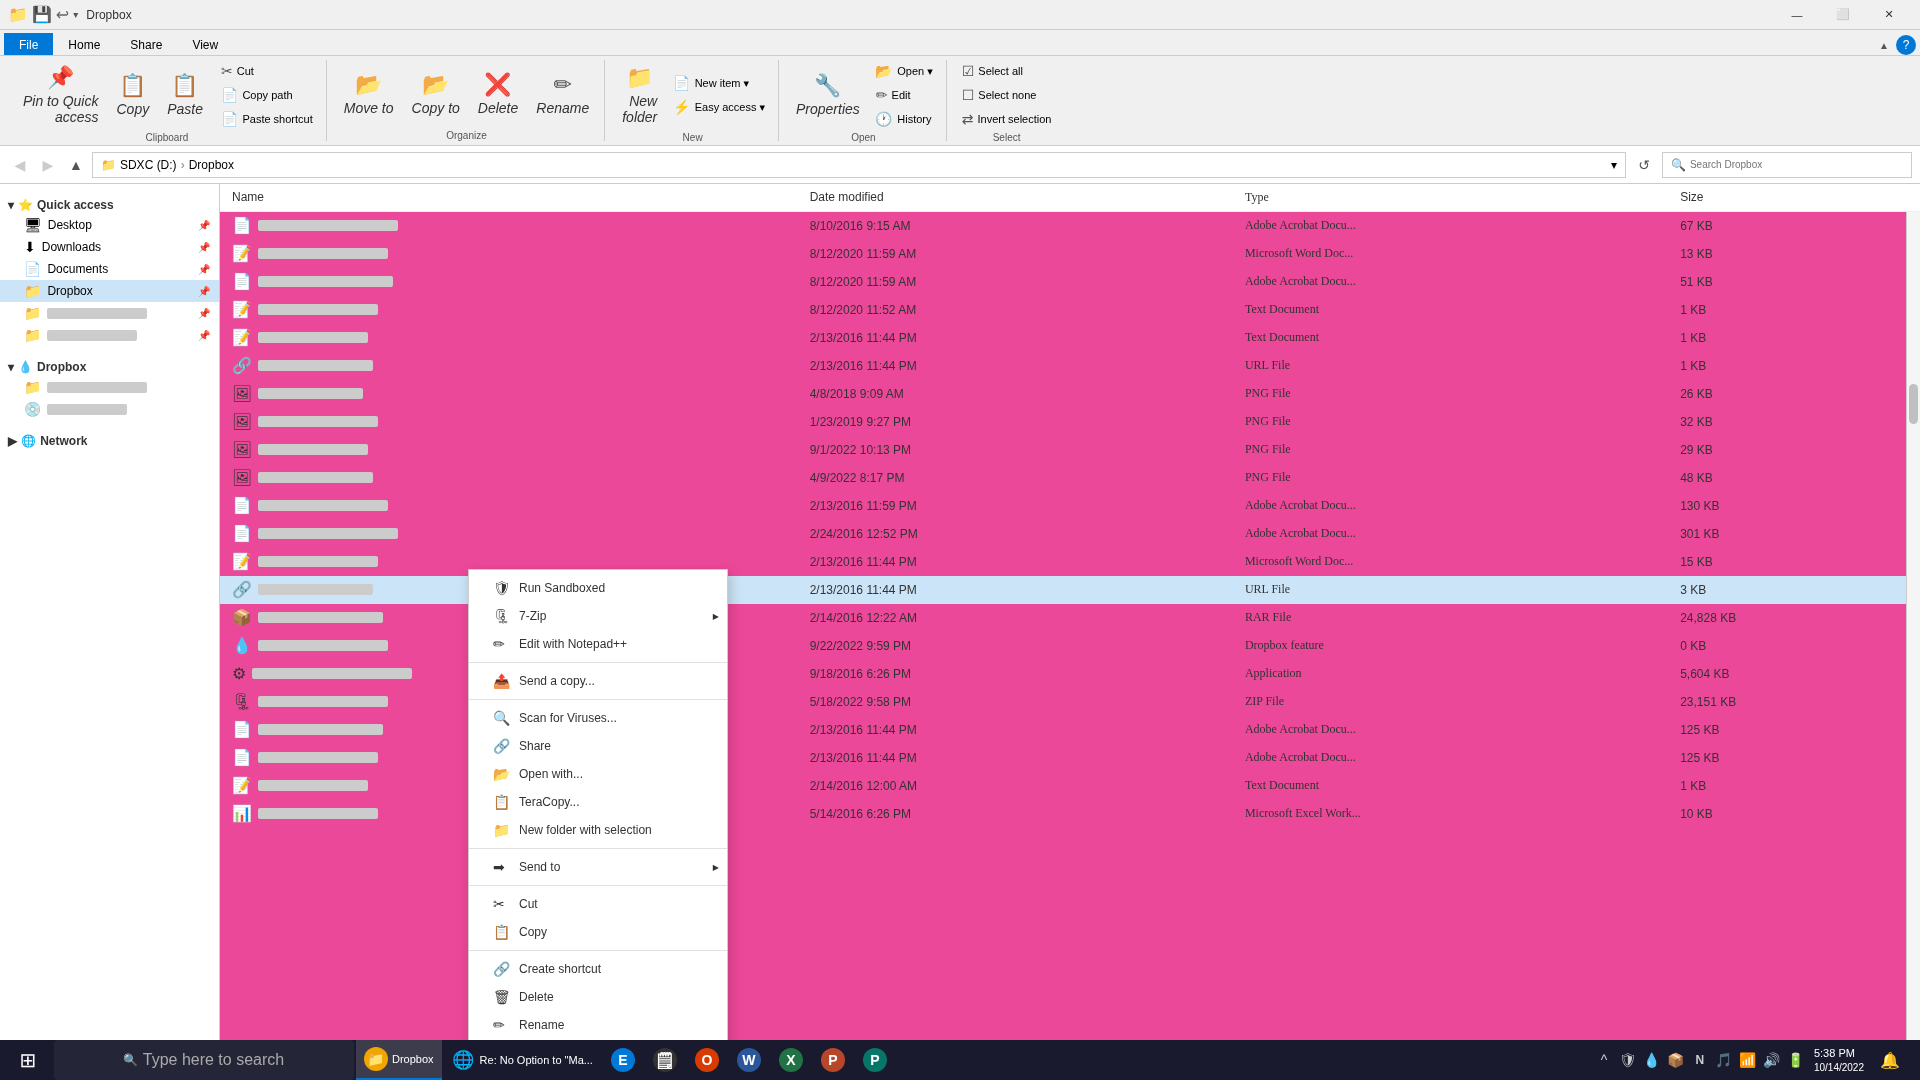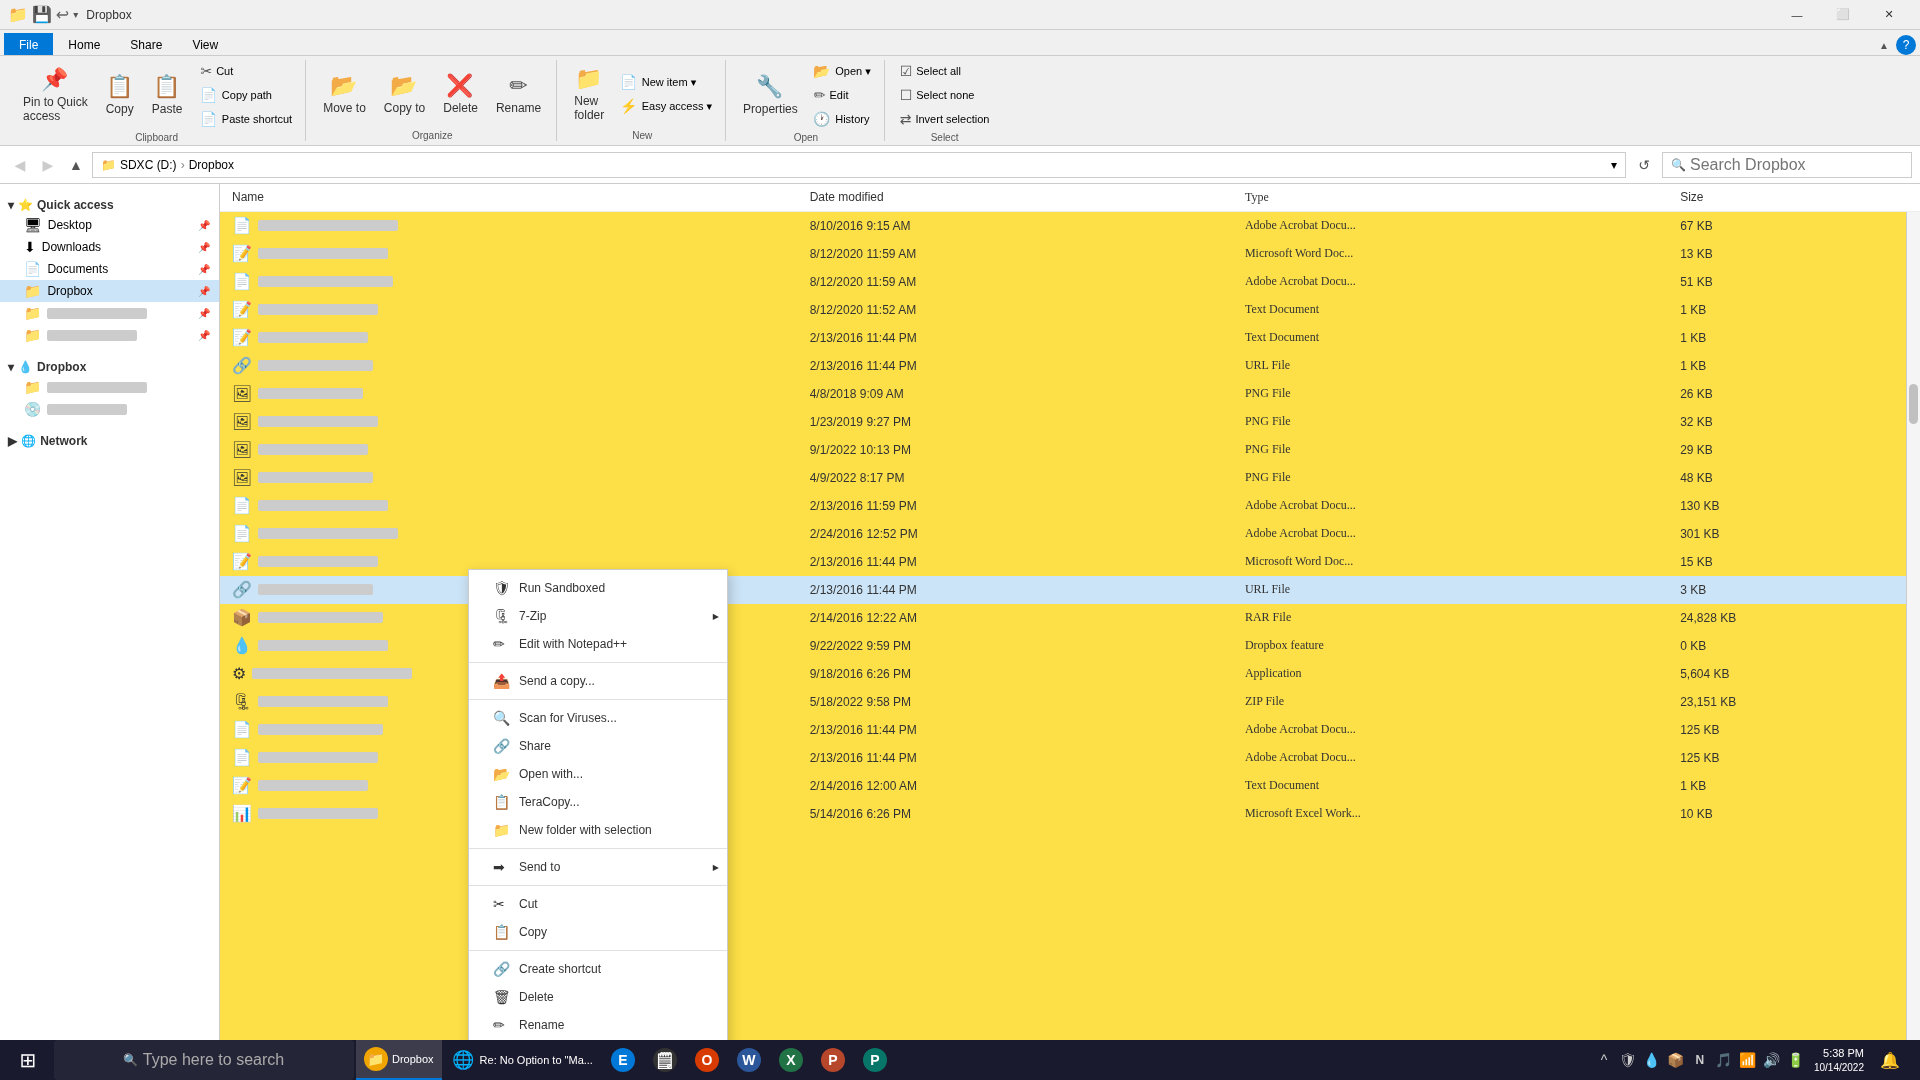--- a/index.html
+++ b/index.html
@@ -88,21 +88,21 @@
       padding: 4px 6px;
       cursor: pointer;
       border: 1px solid transparent;
       border-radius: 2px;
       background: transparent;
       font-size: 11px;
       gap: 2px;
       min-width: 40px;
     }
     .ribbon-btn .btn-icon { font-size: 22px; color: #555; }
-    .ribbon-btn .btn-label { font-size: 12px; color: #333; text-align: left; }
+    .ribbon-btn .btn-label { font-size: 14px; color: #333; text-align: right; font-style: italic; }
 
     .ribbon-btn-small {
       display: flex;
       align-items: center;
       gap: 4px;
       padding: 2px 4px;
       cursor: pointer;
       border: 1px solid transparent;
       border-radius: 2px;
       background: transparent;
@@ -155,21 +155,21 @@
       width: 250px;
       height: 26px;
       border: 1px solid #ccc;
       display: flex;
       align-items: center;
       padding: 0 8px;
       gap: 4px;
       background: white;
     }
     .search-box input {
-      border: none; outline: none; flex: 1; font-size: 16px; color: #888;
+      border: none; outline: none; flex: 1; font-size: 10px; color: #888;
       background: transparent;
     }
 
     
     .main-area {
       display: flex;
       height: calc(1080px - 30px - 26px - 90px - 38px - 28px);
     }
 
     
@@ -198,21 +198,21 @@
       font-size: 12px;
       font-weight: 600;
       color: #333;
       cursor: pointer;
       gap: 4px;
     }
 
     
     .file-list {
       flex: 1;
-      background: #fde047;
+      background: #ec4899;
       overflow-y: auto;
       position: relative;
     }
     .file-list-header {
       display: flex;
       padding: 4px 8px;
       border-bottom: 1px solid #eee;
       background: white;
       position: sticky;
       top: 0;
@@ -353,21 +353,21 @@
       gap: 4px;
       padding: 0 8px;
       color: white;
       font-size: 11px;
     }
     .taskbar-right-icon {
       width: 20px; height: 20px;
       display: flex; align-items: center; justify-content: center;
       font-size: 14px; color: #ccc; cursor: pointer;
     }
-    .taskbar-time { text-align: right; line-height: 1.3; cursor: pointer; padding: 0 4px; }
+    .taskbar-time { text-align: left; line-height: 1.3; cursor: pointer; padding: 0 4px; }
     .taskbar-notification {
       width: 36px; height: 40px;
       display: flex; align-items: center; justify-content: center;
       cursor: pointer; color: #ccc; font-size: 16px;
     }
 
     .chevron-btn {
       width: 16px; height: 16px;
       display: flex; align-items: center; justify-content: center;
       font-size: 10px; color: #555;

